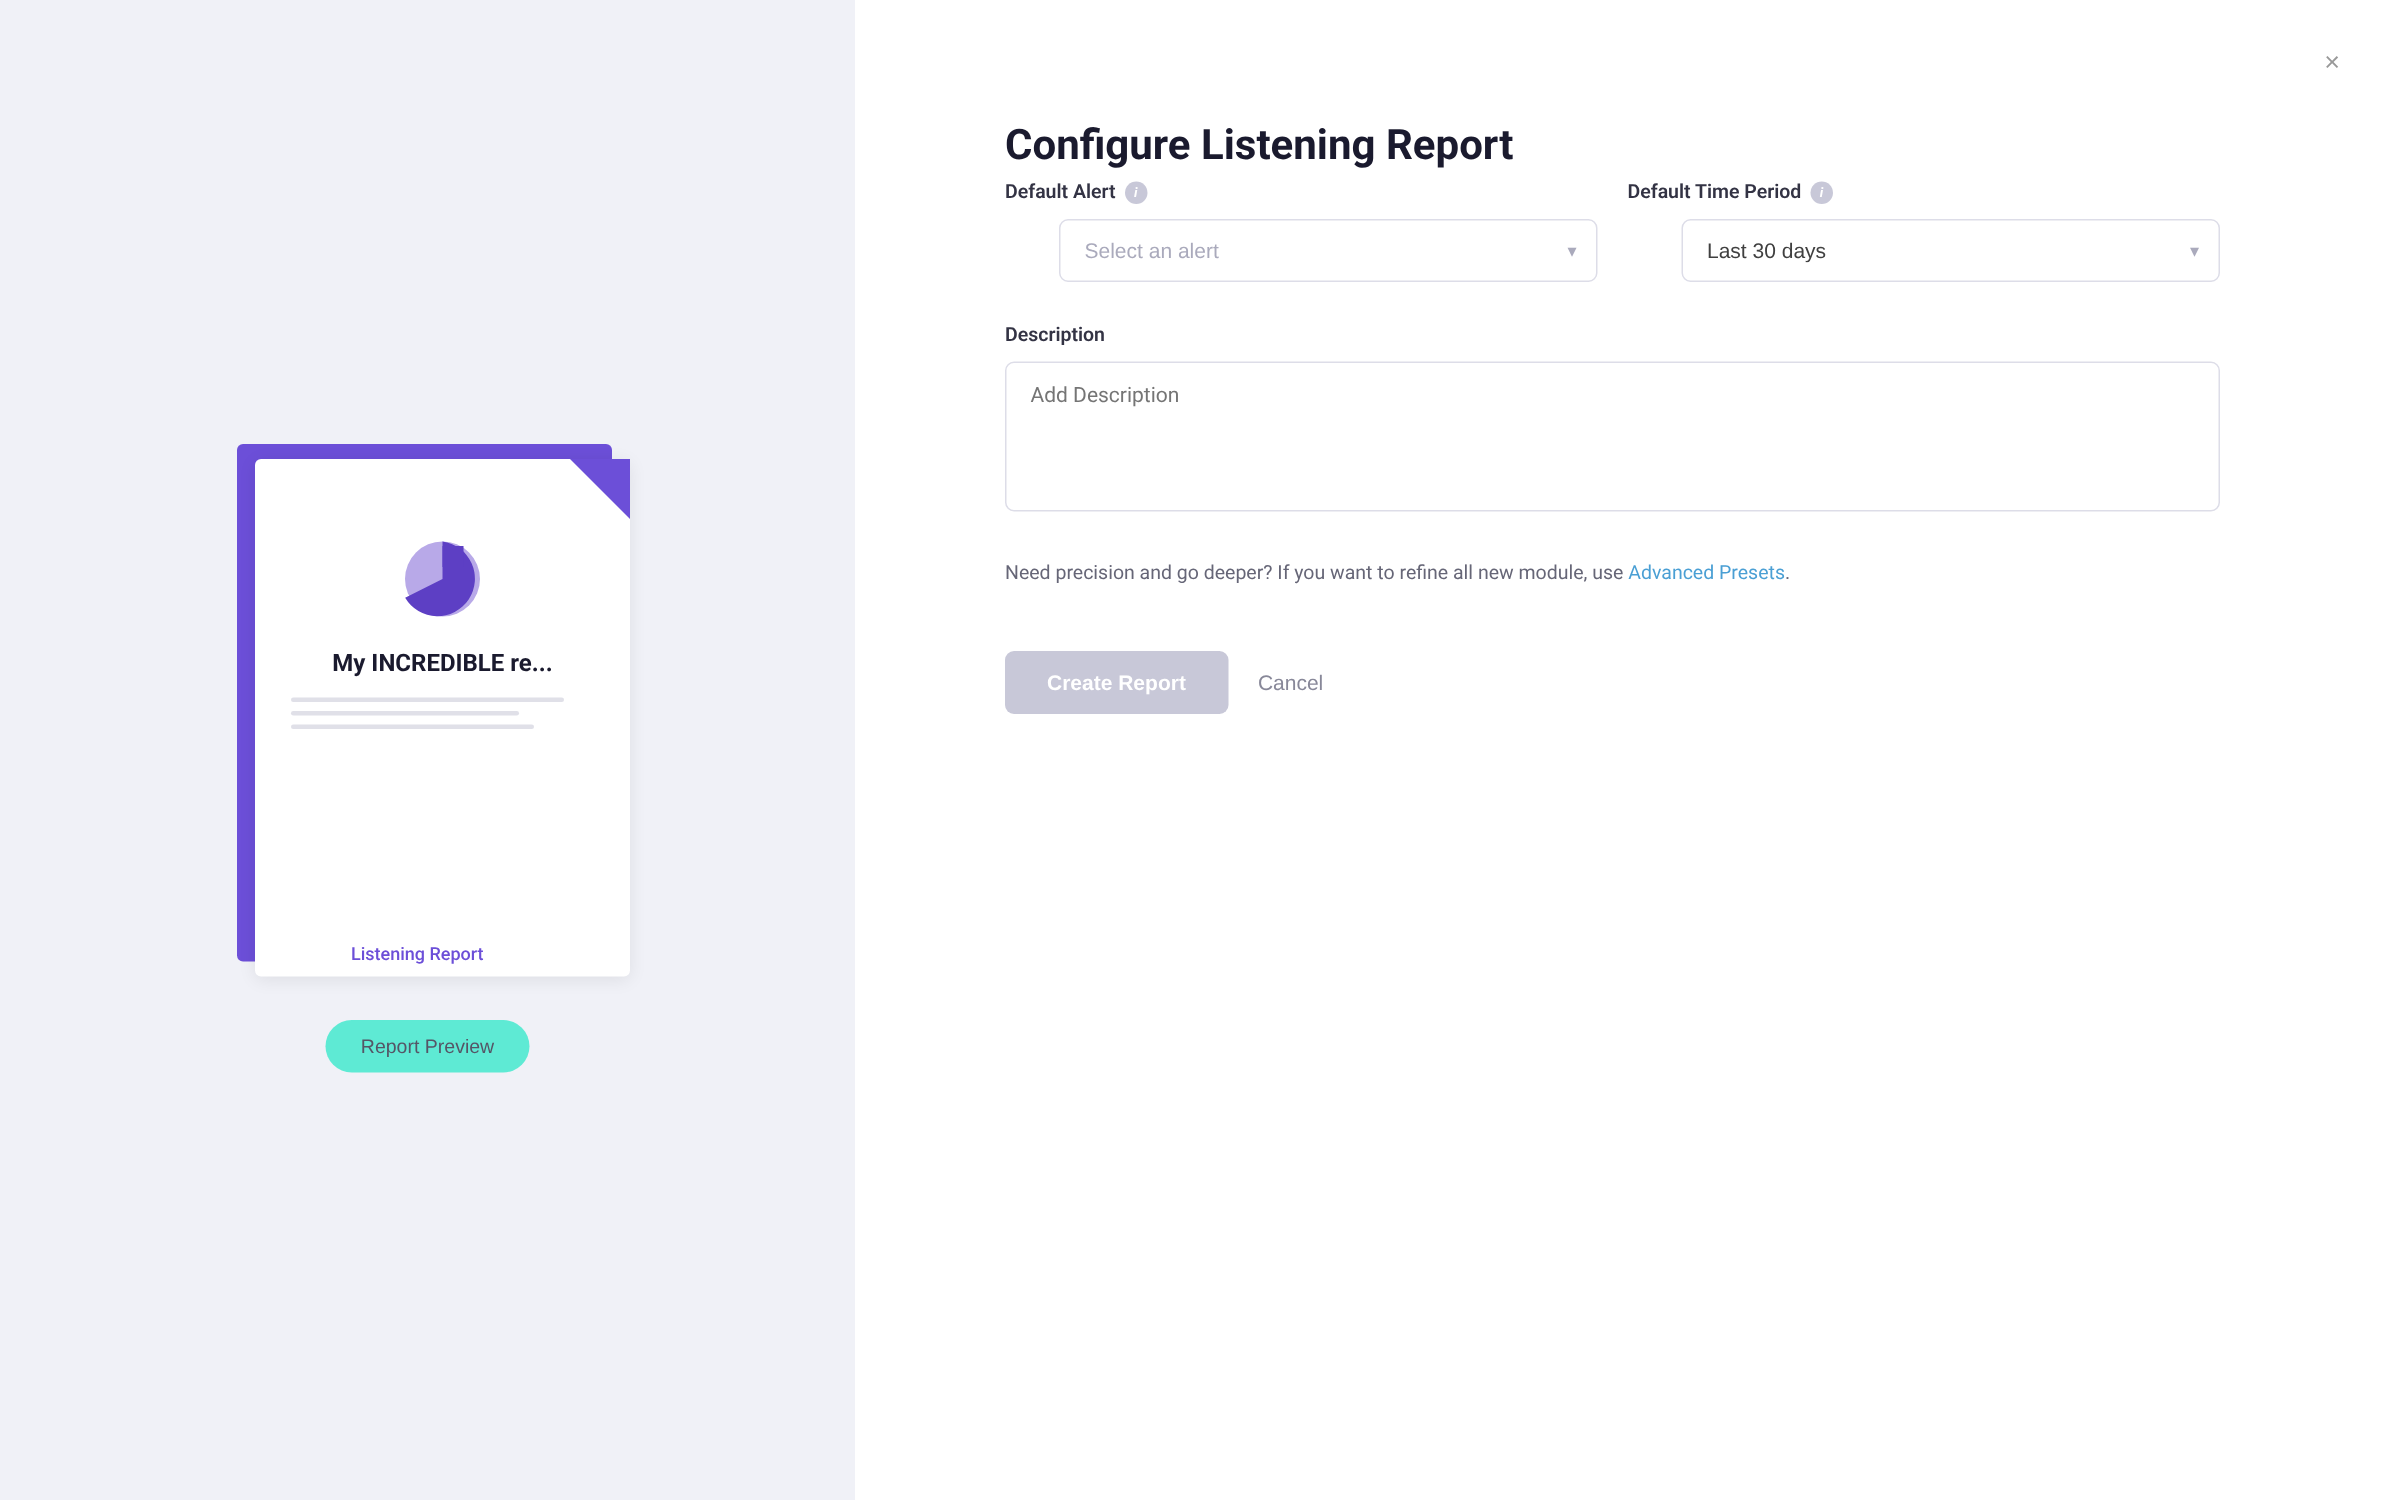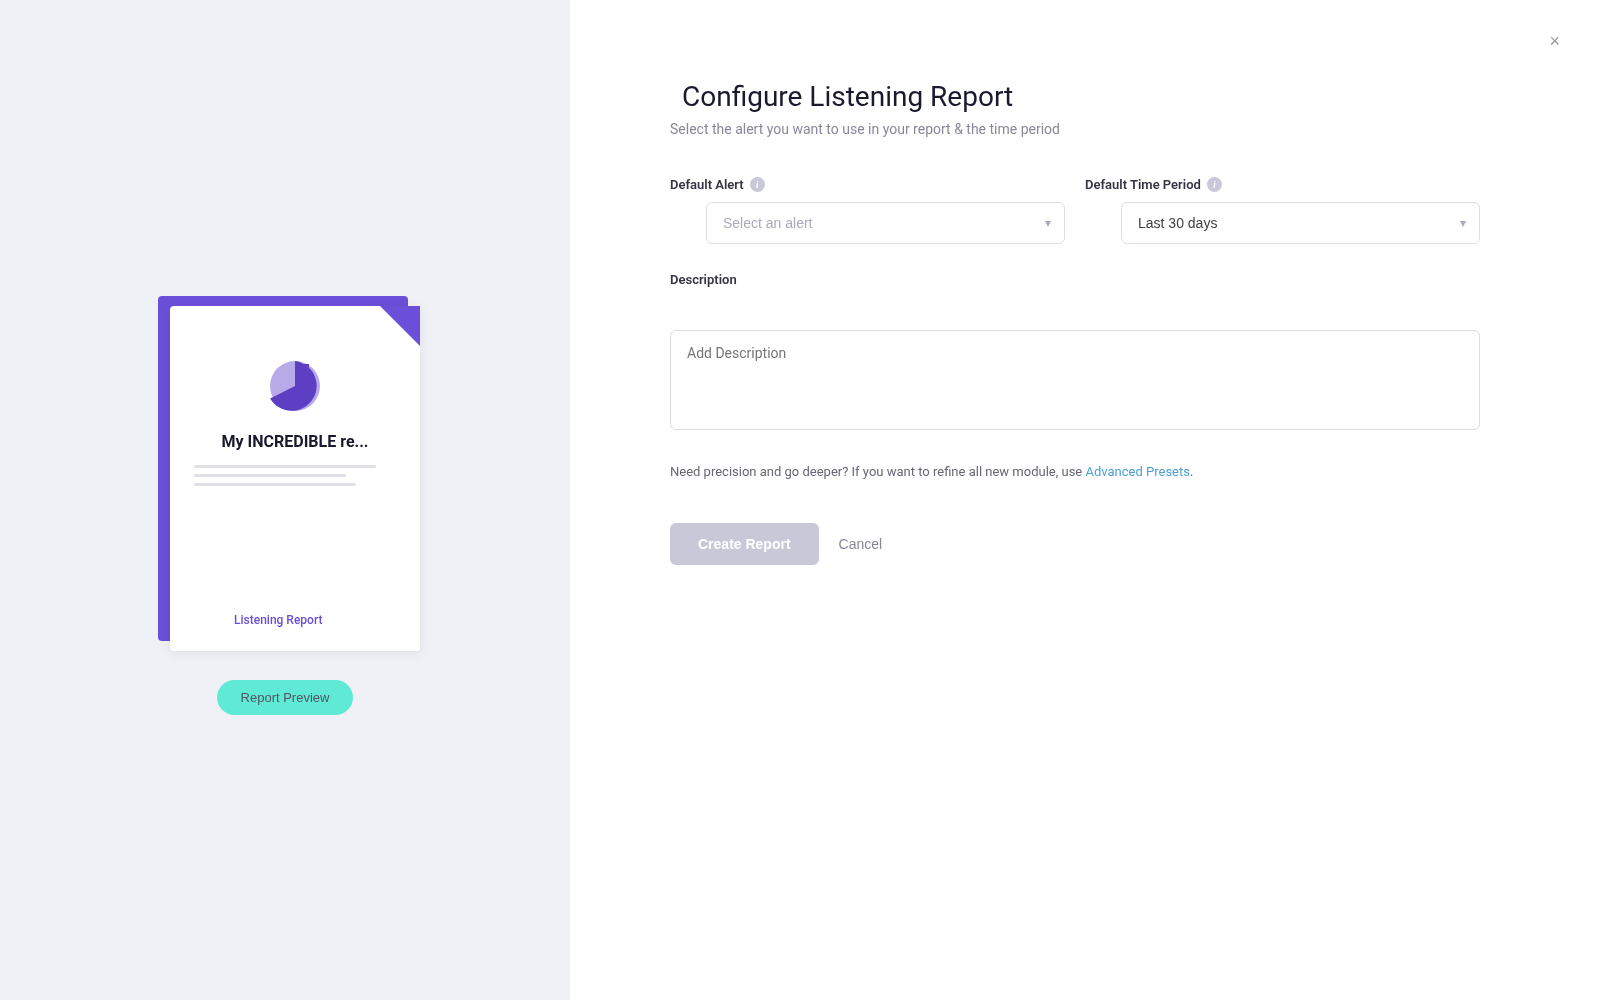--- a/index.html
+++ b/index.html
@@ -57,21 +57,21 @@
       left: 20px;
       width: 250px;
       height: 345px;
       background: #ffffff;
       border-radius: 4px;
       box-shadow: 0 2px 12px rgba(0,0,0,0.08);
       overflow: visible;
       display: flex;
       flex-direction: column;
       align-items: center;
-      padding: 20px 24px 24px 24px;
+      padding: 20px 24px 8px 24px;
     }
 
     
     .pie-chart-icon {
       margin-top: 30px;
       margin-bottom: 16px;
       width: 60px;
       height: 60px;
     }
 
@@ -145,24 +145,23 @@
       cursor: pointer;
       color: #999;
       font-size: 18px;
       line-height: 1;
       padding: 4px;
     }
 
     
     .form-title {
       font-size: 28px;
-      font-weight: 400;
+      font-weight: 700;
       color: #1a1a2e;
       margin-bottom: 8px;
-      margin-left: 12px;
     }
 
     .form-subtitle {
       font-size: 14px;
       color: #888899;
       margin-bottom: 40px;
     }
 
     .form-group {
       margin-bottom: 28px;
@@ -249,21 +248,20 @@
       width: 100%;
       border: 1px solid #dddde8;
       border-radius: 6px;
       padding: 14px 16px;
       font-size: 14px;
       color: #aaaabc;
       outline: none;
       resize: none;
       height: 100px;
       font-family: inherit;
-      margin-top: 33px;
     }
 
     .precision-text {
       font-size: 13px;
       color: #666677;
       line-height: 1.6;
       margin-bottom: 40px;
     }
 
     .precision-link {
@@ -338,21 +336,20 @@
 
     <button class="report-preview-btn">Report Preview</button>
   </div>
 </div>
 
 <div class="right-panel">
 
   <button class="close-btn">×</button>
 
   <h1 class="form-title">Configure Listening Report</h1>
-  <p class="form-subtitle">Select the alert you want to use in your report &amp; the time period</p>
 
 
   <div class="form-row">
 
     <div class="form-group">
       <div class="form-label">
         <span>Default Alert</span>
         <span class="info-icon">i</span>
       </div>
       <div class="select-wrapper">

